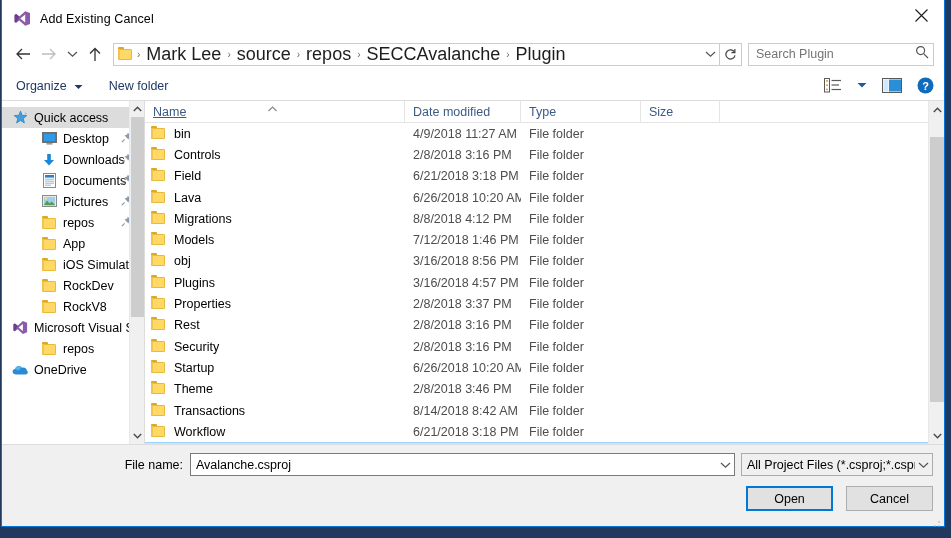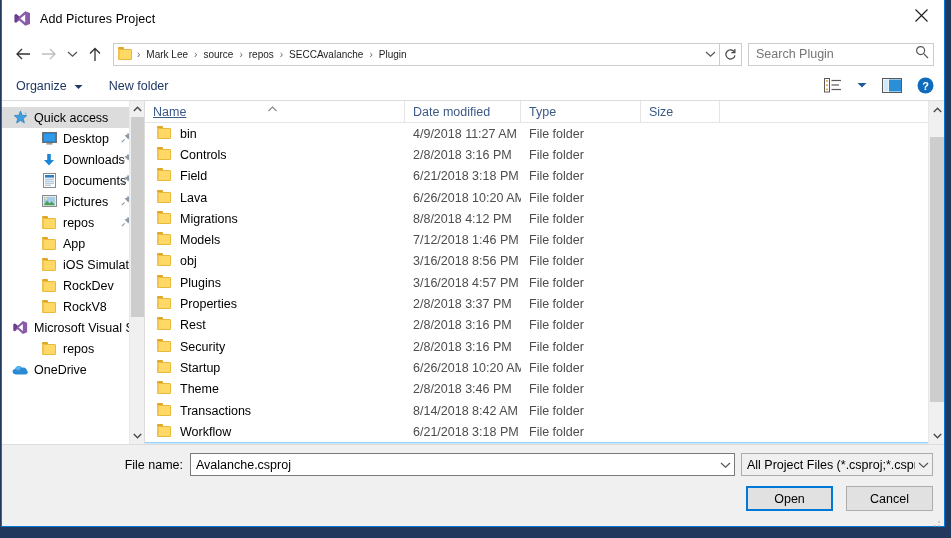--- a/index.html
+++ b/index.html
@@ -82,21 +82,21 @@
     flex: 0 0 auto;
     position: relative;
     margin-right: 2px;
   }
   .crumbs {
     display: flex; align-items: center;
     flex: 1 1 auto; overflow: hidden;
     white-space: nowrap;
   }
   .crumb {
-    font-size: 10px;
+    font-size: 18px;
     color: #1d1d1d;
     padding: 0 5px;
   }
   .crumb-sep {
     font-size: 10px;
     color: #6b6b6b;
     padding: 0 1px;
   }
   .addr-dd {
     width: 18px; height: 21px;
@@ -273,21 +273,21 @@
     border-top: 1px solid #99d1ff;
     border-bottom: 1px solid #99d1ff;
   }
   .cell {
     flex: 0 0 auto;
     overflow: hidden;
     padding-left: 8px;
     display: flex;
     align-items: center;
   }
-  .cell.c-name { width: 260px; padding-left: 12px; }
+  .cell.c-name { width: 260px; padding-left: 6px; }
   .cell.c-date { width: 116px; color: #4d4d4d; padding-left: 8px; }
   .cell.c-type { width: 120px; color: #4d4d4d; padding-left: 8px; }
   .cell.c-size { width: 79px; color: #4d4d4d; justify-content: flex-end; padding-right: 8px; }
   .row-icon {
     width: 16px; height: 16px;
     flex: 0 0 auto;
     margin-right: 7px;
     position: relative;
   }
 
@@ -431,21 +431,21 @@
 <div class="dialog">
 
   <div class="titlebar">
     <div class="vs-logo">
       <svg width="17" height="17" viewBox="0 0 17 17">
         <path d="M11.2 1.2 L16 3.1 L16 13.9 L11.2 15.8 L5.3 10.4 L2.1 12.8 L0.6 12.0 L0.6 4.9 L2.1 4.1 L5.3 6.5 Z" fill="#8a5ba8"></path>
         <path d="M11.2 4.6 L11.2 12.4 L6.3 8.5 Z" fill="#ffffff"></path>
         <path d="M0.6 4.9 L2.1 4.1 L5.3 6.5 L2.1 12.8 L0.6 12.0 Z" fill="#6b3f8c"></path>
       </svg>
     </div>
-    <span class="title-text">Add Pictures Project</span>
+    <span class="title-text">Add Existing Cancel</span>
     <div class="close-btn">
       <svg width="13" height="13" viewBox="0 0 13 13">
         <line x1="0.5" y1="0.5" x2="12.5" y2="12.5" stroke="#1a1a1a" stroke-width="1.1"></line>
         <line x1="12.5" y1="0.5" x2="0.5" y2="12.5" stroke="#1a1a1a" stroke-width="1.1"></line>
       </svg>
     </div>
   </div>
 
   <div class="navbar">
     <div class="nav-btn">

